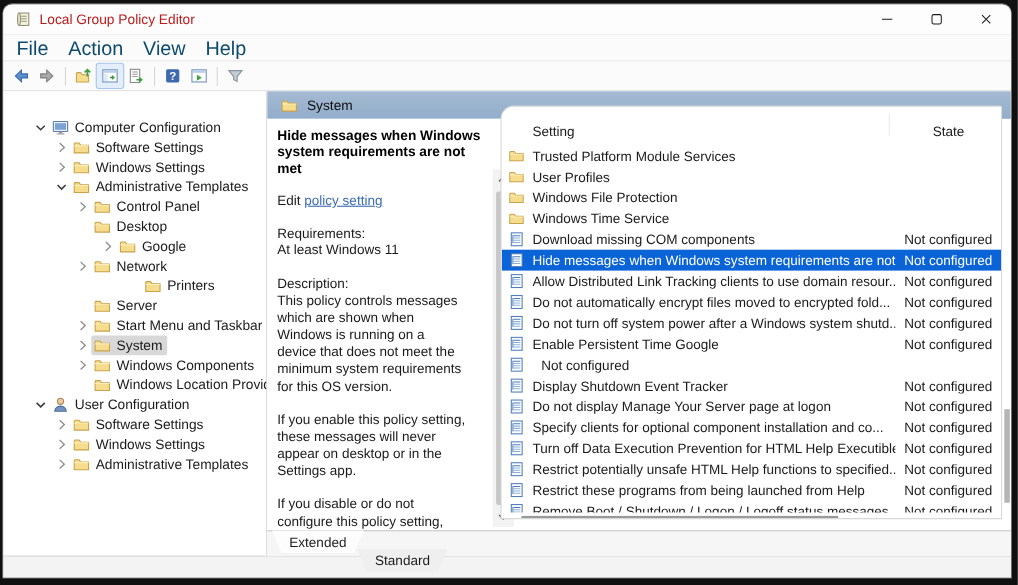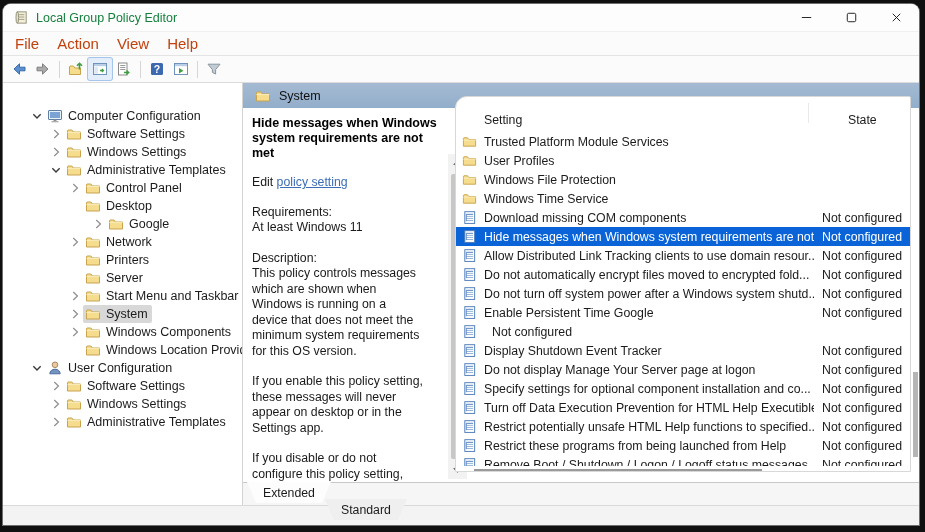--- a/index.html
+++ b/index.html
@@ -2,26 +2,26 @@
 <html><head>
 <meta charset="utf-8">
 <style>
   html,body{margin:0;padding:0;background:#111;font-family:"Liberation Sans",sans-serif;}
   .stage{position:relative;width:925px;height:532px;overflow:hidden;background:#101010;}
   .win{position:absolute;left:3px;top:4px;width:916px;height:521px;background:#fbfbfb;
        border-radius:8px 8px 0 0;box-shadow:0 0 0 1px #6e6e6e;display:flex;flex-direction:column;overflow:hidden;}
   
   .titlebar{height:27px;display:flex;align-items:center;background:#fdfdfd;flex:0 0 auto;}
   .titlebar .appicon{margin:0 7px 0 11px;display:flex;}
-  .titlebar .title{font-size:12.5px;color:#15803d;text-align:right;}
+  .titlebar .title{font-size:12.5px;color:#b91c1c;text-align:right;}
   .tb-ctrls{margin-left:auto;display:flex;height:100%;}
   .tb-ctrls .ctrl{width:45px;height:100%;display:flex;align-items:center;justify-content:center;}
   
   .menubar{height:23px;display:flex;align-items:center;border-top:1px solid #f0f0f0;border-bottom:1px solid #e4e4e4;background:#fbfbfb;flex:0 0 auto;padding-left:3px;}
-  .menu-item{font-size:15px;color:#c2410c;padding:0 9px;line-height:22px;}
+  .menu-item{font-size:18px;color:#0c4a6e;padding:0 9px;line-height:22px;}
   
   .toolbar{height:26px;display:flex;align-items:center;border-bottom:1px solid #dcdcdc;background:#fbfbfb;flex:0 0 auto;padding-left:4px;}
   .tbtn{width:24px;height:22px;display:flex;align-items:center;justify-content:center;border-radius:2px;}
   .tbtn.active{background:#e4eefb;box-shadow:0 0 0 1px #a4c6ea;}
   .tsep{width:1px;height:17px;background:#d6d6d6;margin:0 4px;}
   
   .main{flex:1 1 auto;display:flex;min-height:0;}
   .tree{width:239px;flex:0 0 auto;background:#fff;border-right:1px solid #d4d4d4;padding-top:6px;overflow:hidden;font-size:12.5px;color:#1b1b1b;}
   .trow{height:18px;display:flex;align-items:center;white-space:nowrap;}
   .chev{width:17px;height:16px;display:flex;align-items:center;justify-content:center;flex:0 0 auto;}
@@ -298,21 +298,21 @@
             <span class="node">
               <span class="nicon">
                 <svg width="16" height="16" viewBox="0 0 16 16">
                   <path d="M1.5 4.8 L1.5 13 L14.5 13 L14.5 6 L7.4 6 L5.9 4 L2 4 Z" fill="#f6dc8d" stroke="#c9a34c"></path>
                   <path d="M1.5 6.6 H14.5" stroke="#fbeebc" stroke-width="1"></path>
                 </svg>
               </span>
               <span>Network</span>
             </span>
           </div>
-          <div class="trow" style="padding-left: 63px;">
+          <div class="trow" style="padding-left: 63px; gap: 46px;">
             <span class="chev"></span>
             <span class="node">
               <span class="nicon">
                 <svg width="16" height="16" viewBox="0 0 16 16">
                   <path d="M1.5 4.8 L1.5 13 L14.5 13 L14.5 6 L7.4 6 L5.9 4 L2 4 Z" fill="#f6dc8d" stroke="#c9a34c"></path>
                   <path d="M1.5 6.6 H14.5" stroke="#fbeebc" stroke-width="1"></path>
                 </svg>
               </span>
               <span>Printers</span>
             </span>
@@ -673,21 +673,21 @@
                   <span class="licon">
                     <svg width="15" height="15" viewBox="0 0 16 16">
                       <rect x="3" y="1.8" width="10.5" height="12.5" fill="#fff" stroke="#4a7ab8"></rect>
                       <line x1="5" y1="4.6" x2="11.8" y2="4.6" stroke="#4a7ab8"></line>
                       <line x1="5" y1="6.8" x2="11.8" y2="6.8" stroke="#8fb0d6"></line>
                       <line x1="5" y1="9" x2="11.8" y2="9" stroke="#8fb0d6"></line>
                       <line x1="5" y1="11.2" x2="11.8" y2="11.2" stroke="#8fb0d6"></line>
                       <rect x="4.1" y="4.1" width="0.9" height="7.8" fill="#4a7ab8"></rect>
                     </svg>
                   </span>
-                  <span class="lbl">Specify settings for optional component installation and co...</span>
+                  <span class="lbl">Specify clients for optional component installation and co...</span>
                   <span class="st">Not configured</span>
                 </div>
                 <div class="lrow">
                   <span class="licon">
                     <svg width="15" height="15" viewBox="0 0 16 16">
                       <rect x="3" y="1.8" width="10.5" height="12.5" fill="#fff" stroke="#4a7ab8"></rect>
                       <line x1="5" y1="4.6" x2="11.8" y2="4.6" stroke="#4a7ab8"></line>
                       <line x1="5" y1="6.8" x2="11.8" y2="6.8" stroke="#8fb0d6"></line>
                       <line x1="5" y1="9" x2="11.8" y2="9" stroke="#8fb0d6"></line>
                       <line x1="5" y1="11.2" x2="11.8" y2="11.2" stroke="#8fb0d6"></line>

